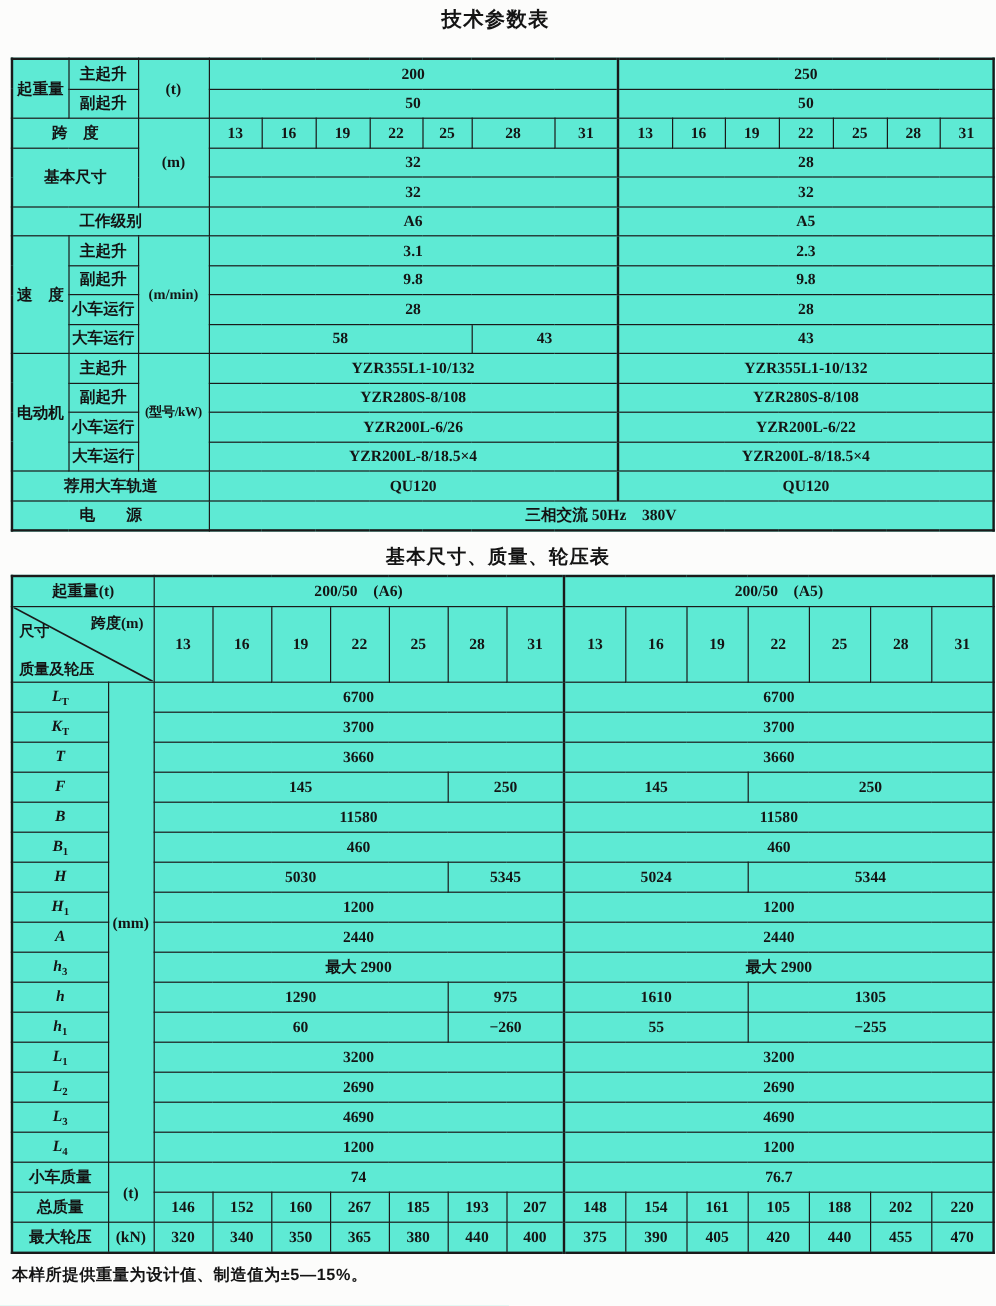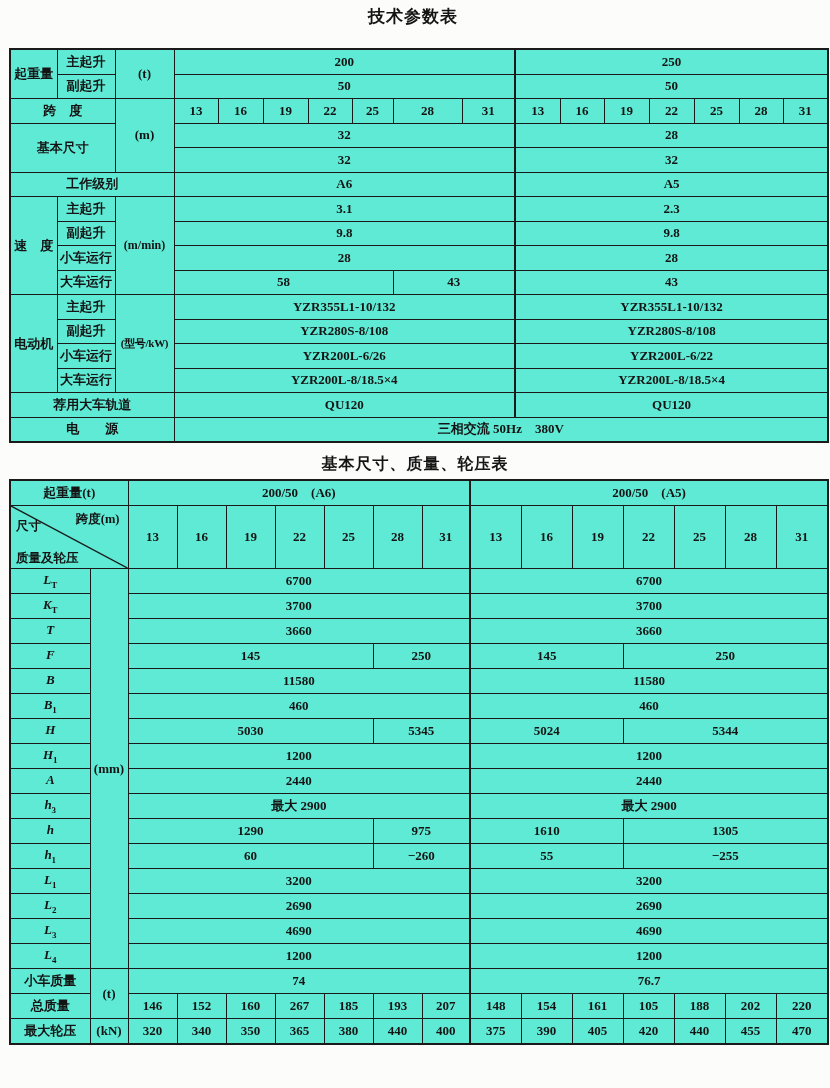--- a/index.html
+++ b/index.html
@@ -337,14 +337,15 @@
           <td colspan="1">390</td>
           <td colspan="1">405</td>
           <td colspan="1">420</td>
           <td colspan="1">440</td>
           <td colspan="1">455</td>
           <td colspan="1">470</td>
       </tr>
     </tbody>
   </table>
 
+  <p class="footnote">本样所提供重量为设计值、制造值为±5—15%。</p>
 
 </div>
 
 </body></html>

